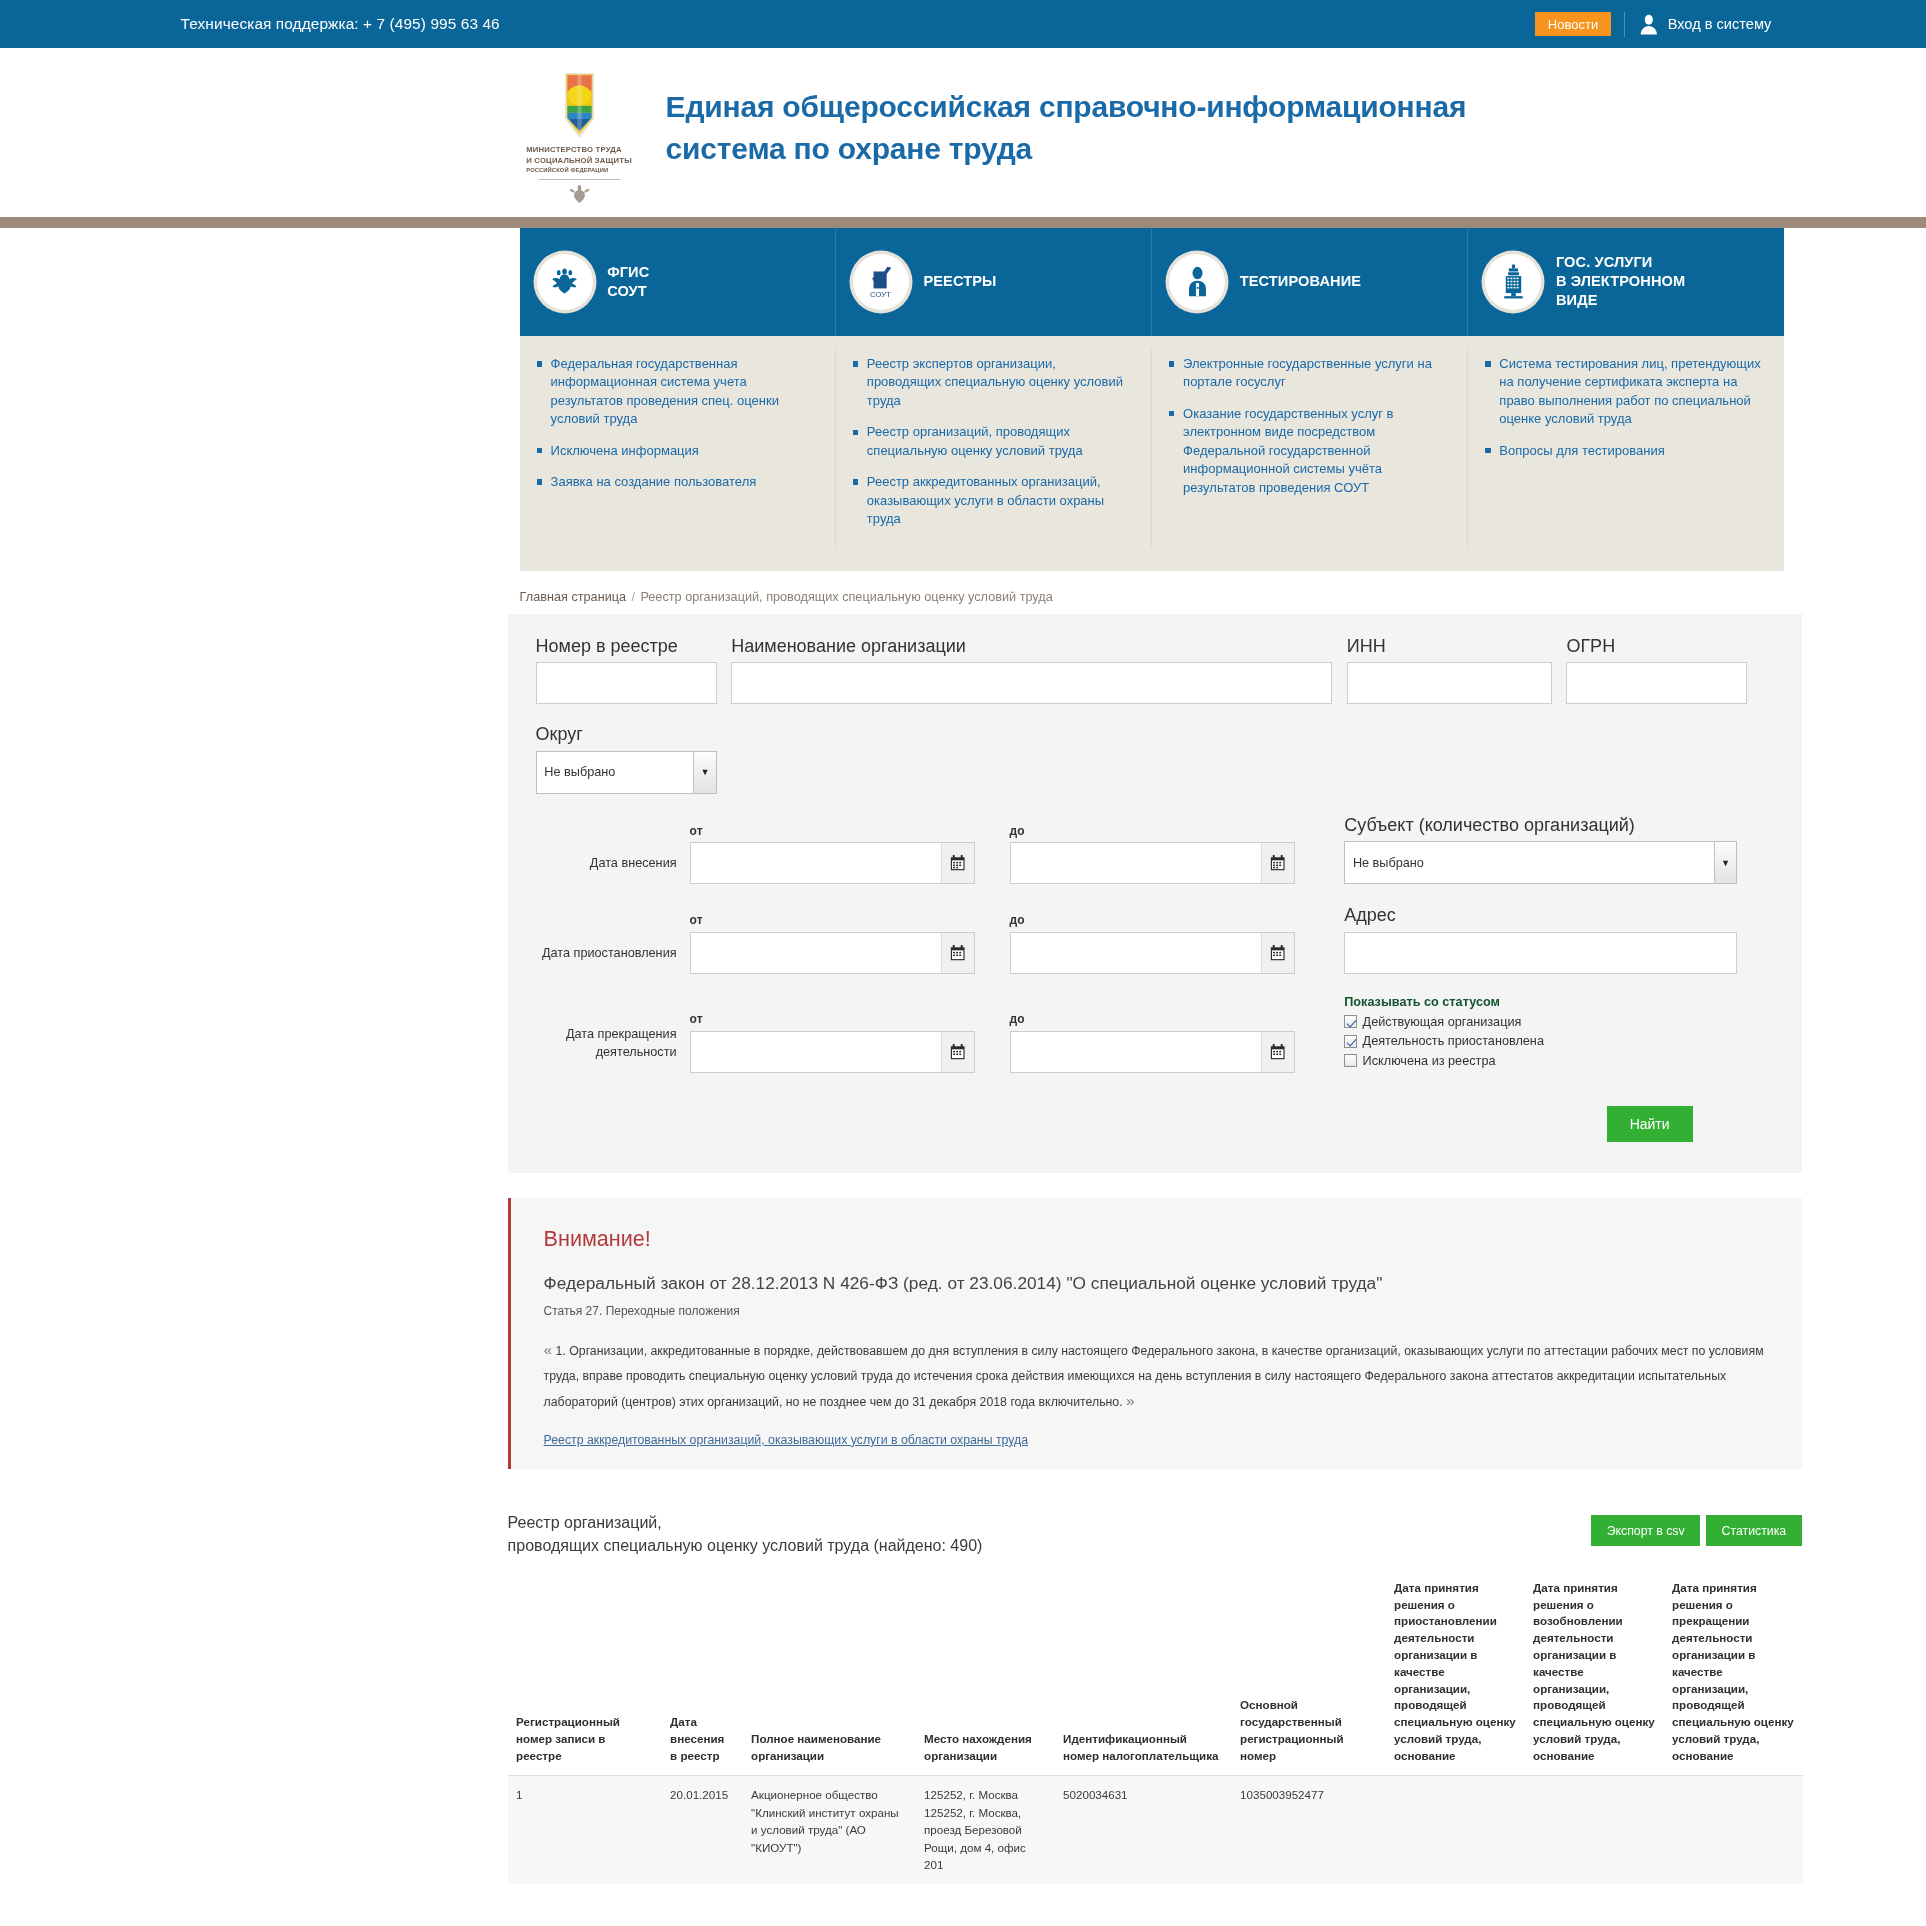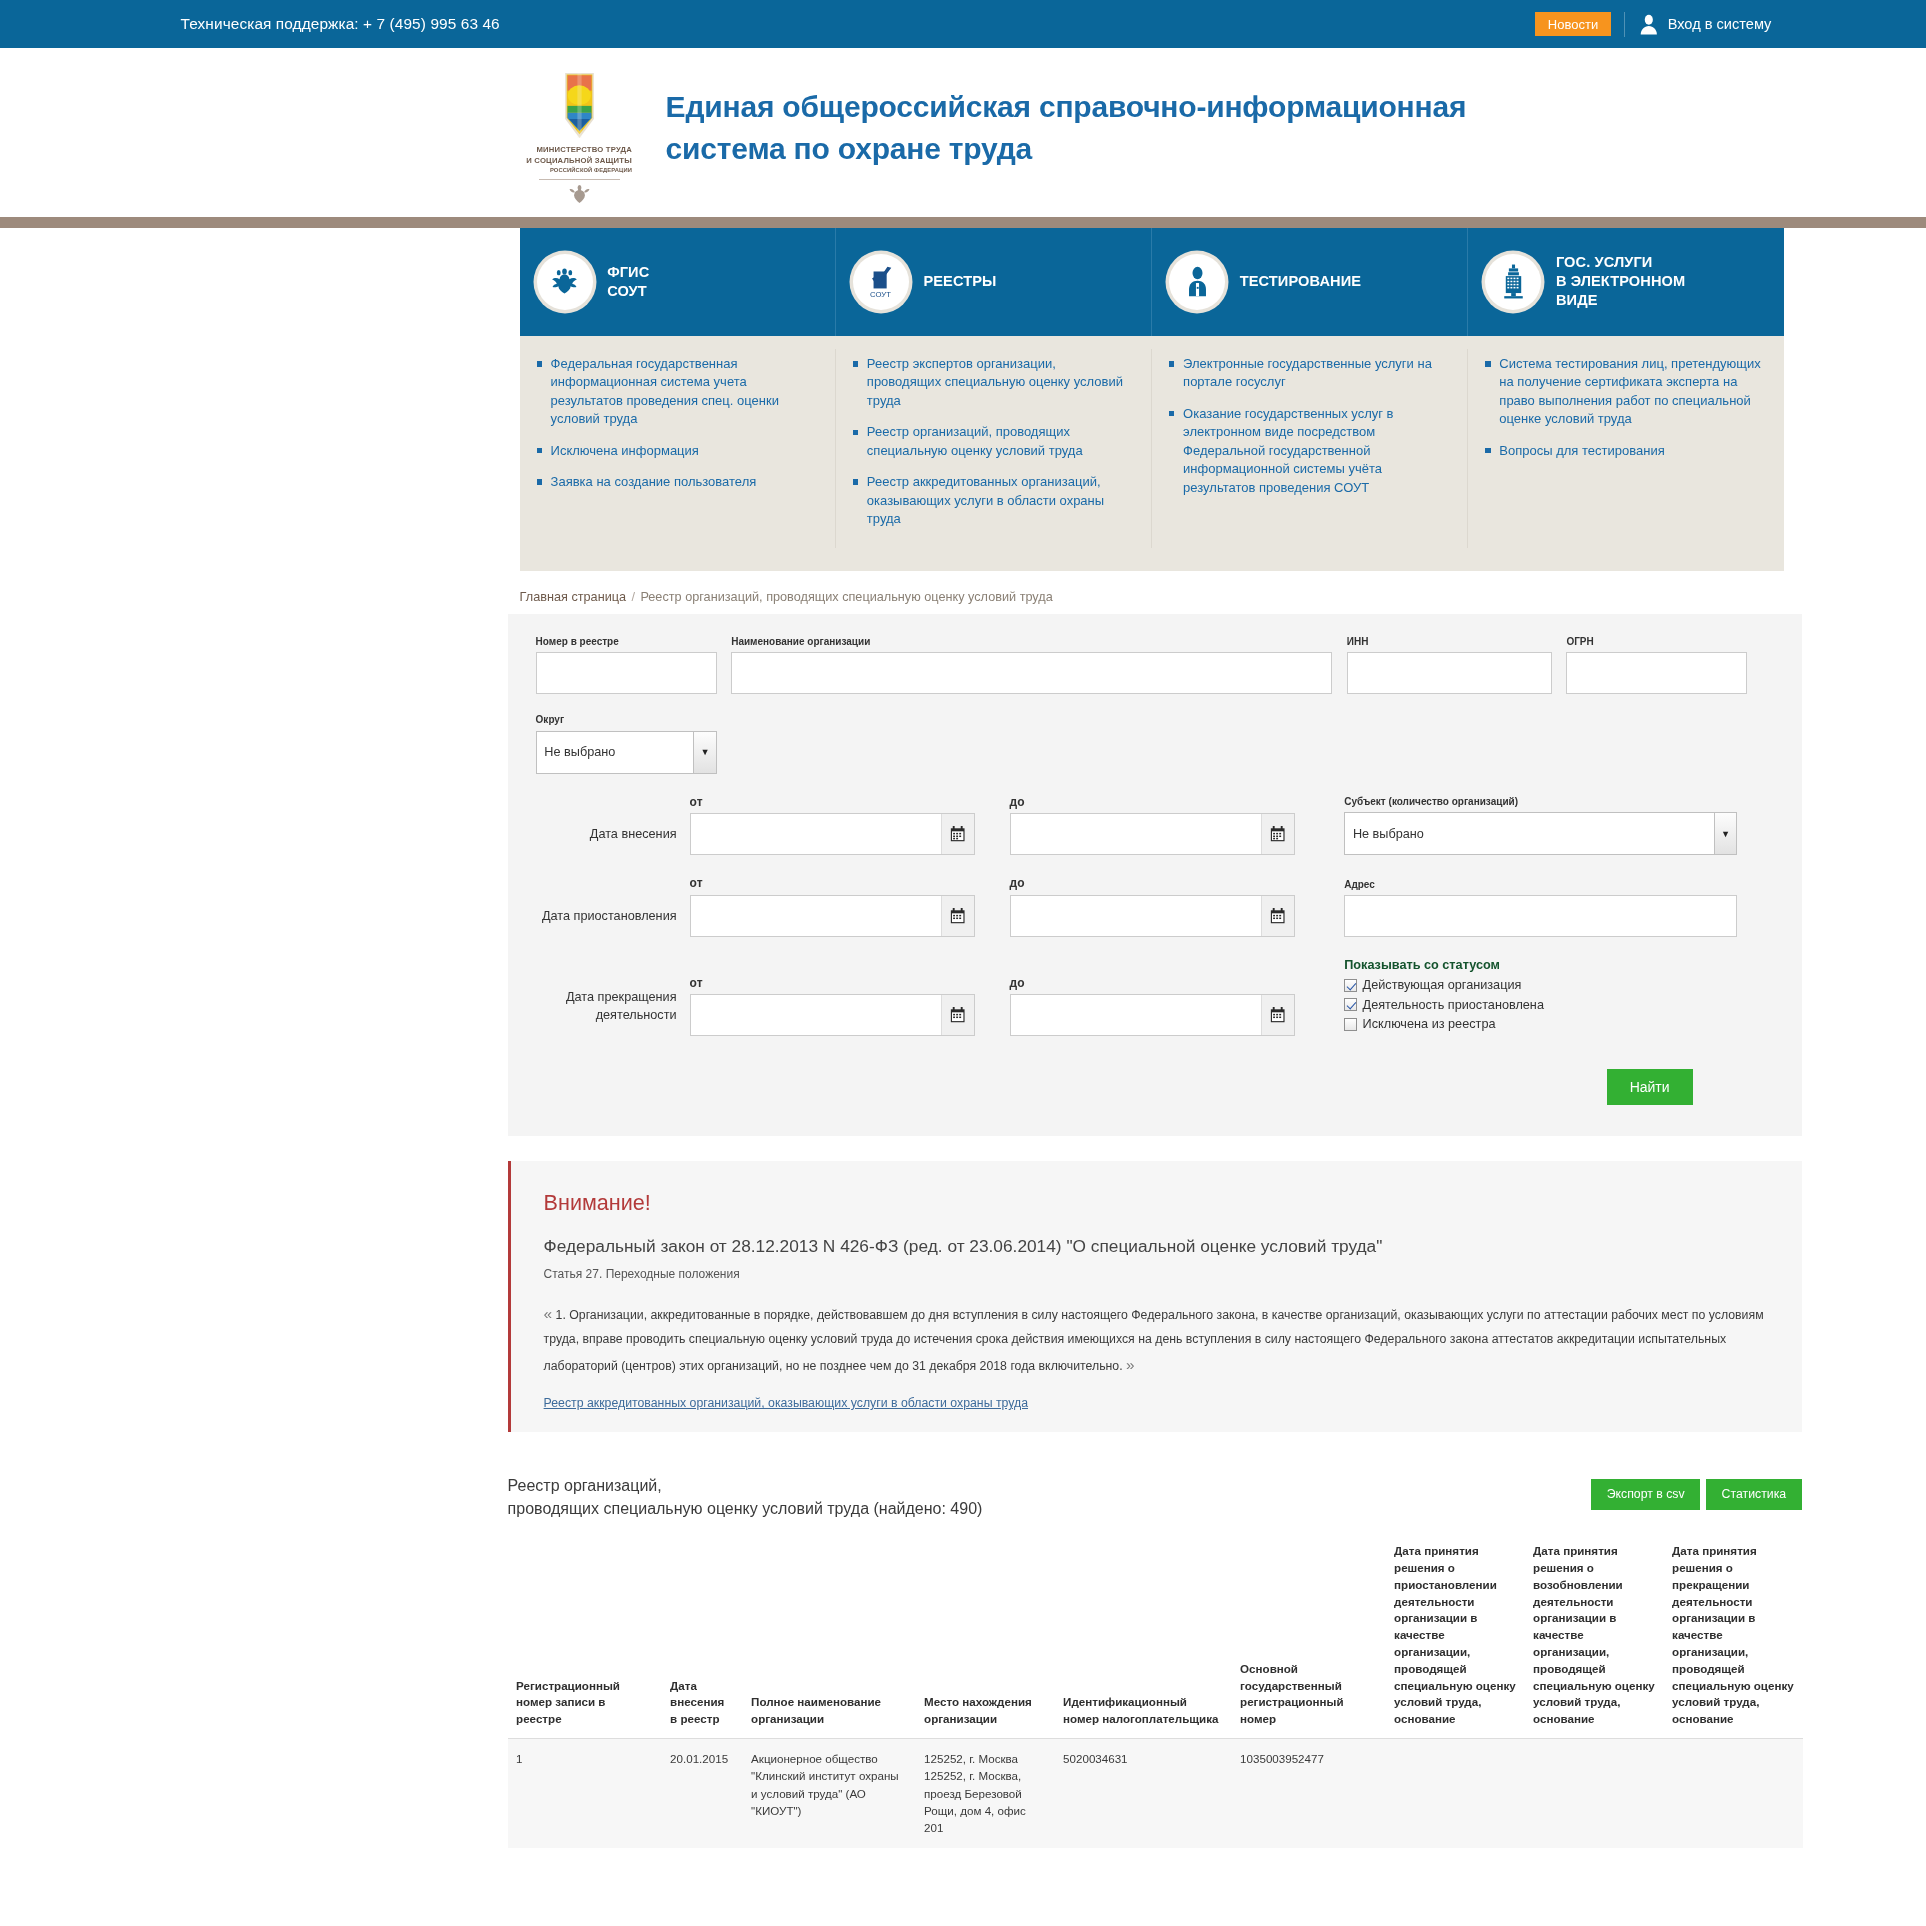--- a/index.html
+++ b/index.html
@@ -66,21 +66,21 @@
   }
   .logo-block {
     width: 127px;
     margin-left: 335px;
     margin-top: 10px;
     display:flex; flex-direction:column; align-items:center;
   }
   .logo-emblem { width: 37px; height: 65px; display:block; }
   .logo-caption {
     margin-top: 5.4px;
-    text-align: right;
+    text-align: left;
     color: #6e5a4b;
     font-size: 7.7px;
     line-height: 1.45;
     letter-spacing: 0.2px;
     font-weight: bold;
   }
   .logo-caption .small { font-size: 5.8px; letter-spacing:0.1px; }
   .logo-rule { width: 81px; height: 0.8px; background:#c7bbb2; margin: 4.6px auto 3.1px; }
   .site-title {
     margin-left: 23px;
@@ -170,21 +170,21 @@
 
   
   .panelwrap { width: 1614px; margin: 0 auto; padding-left:11.6px; }
   .search-panel {
     margin-left: 327px;
     width: 1294px;
     background: #f4f4f4;
     padding: 22.3px 28px 31px 28px;
   }
   .fld-label {
-    font-size: 10px; font-weight: bold; color:#333;
+    font-size: 18px; font-weight: normal; color:#333;
     margin-bottom: 5.4px; display:block;
   }
   .txt-input {
     width: 100%; height: 42px;
     border: 0.8px solid #cccccc; background:#ffffff;
     font-size: 12.7px; padding: 0 7px;
     font-family: "Liberation Sans", sans-serif;
     color:#333;
   }
   .row1 { display:flex; gap: 14.6px; align-items:flex-start; }

